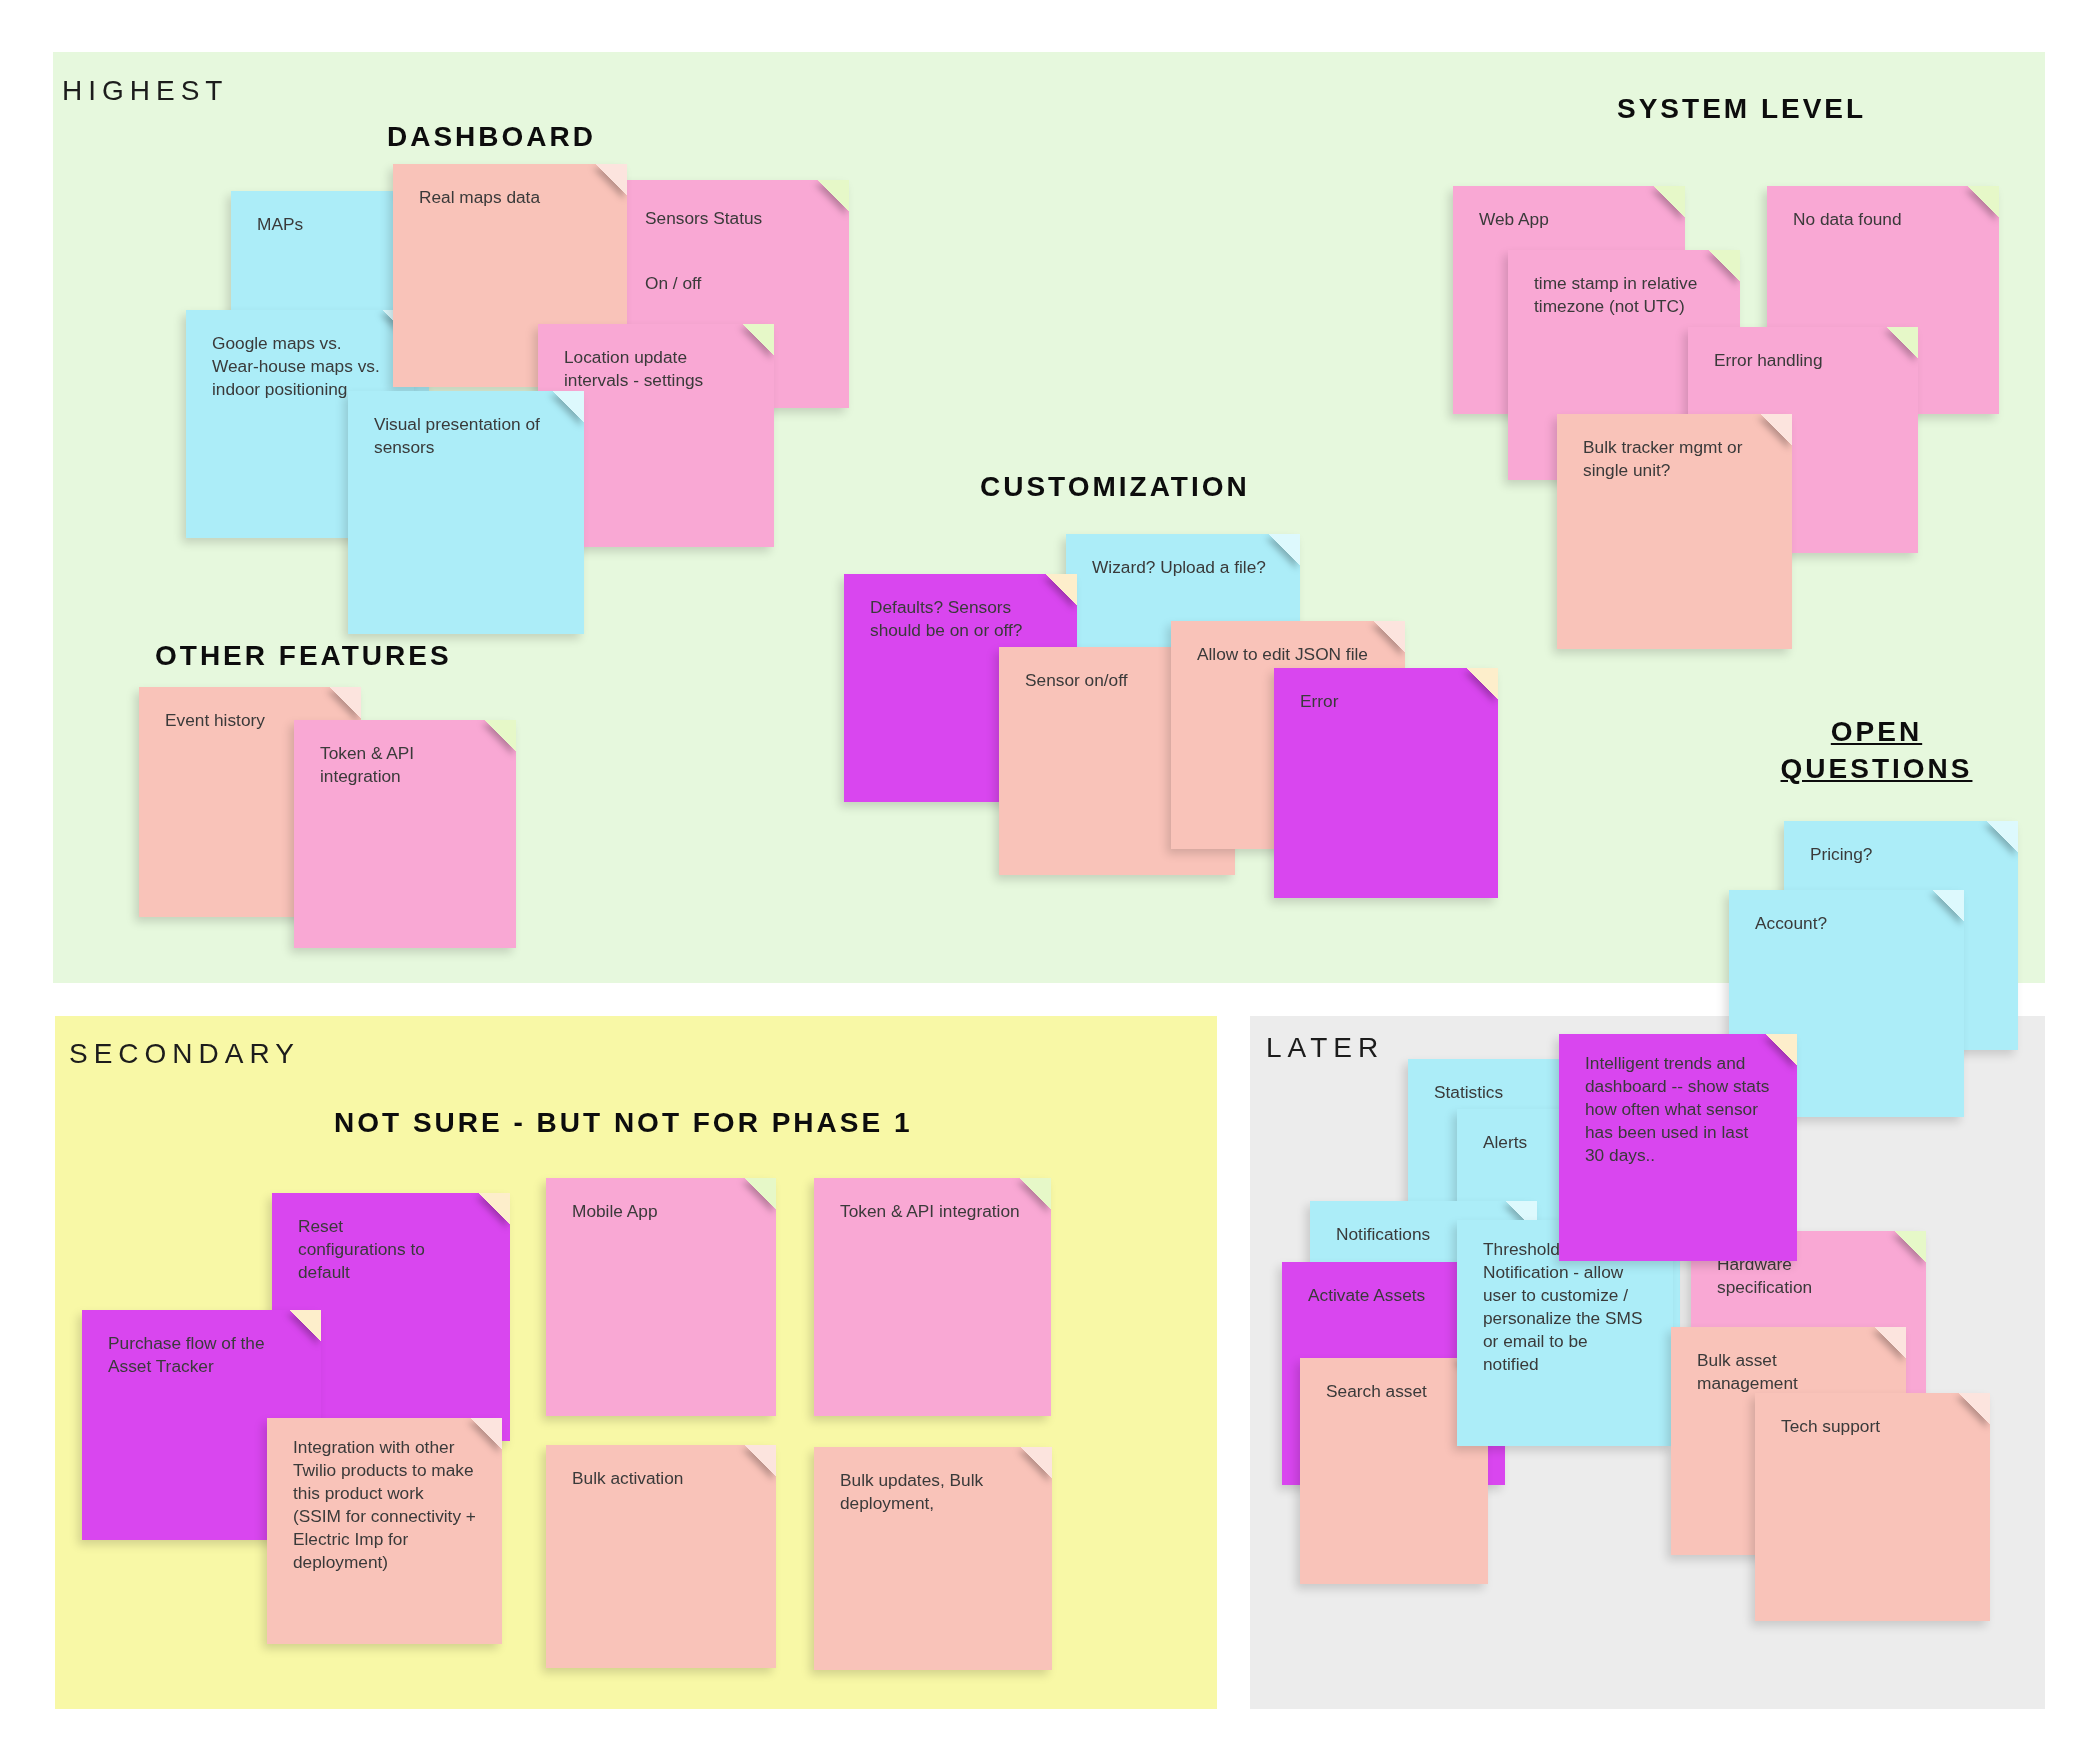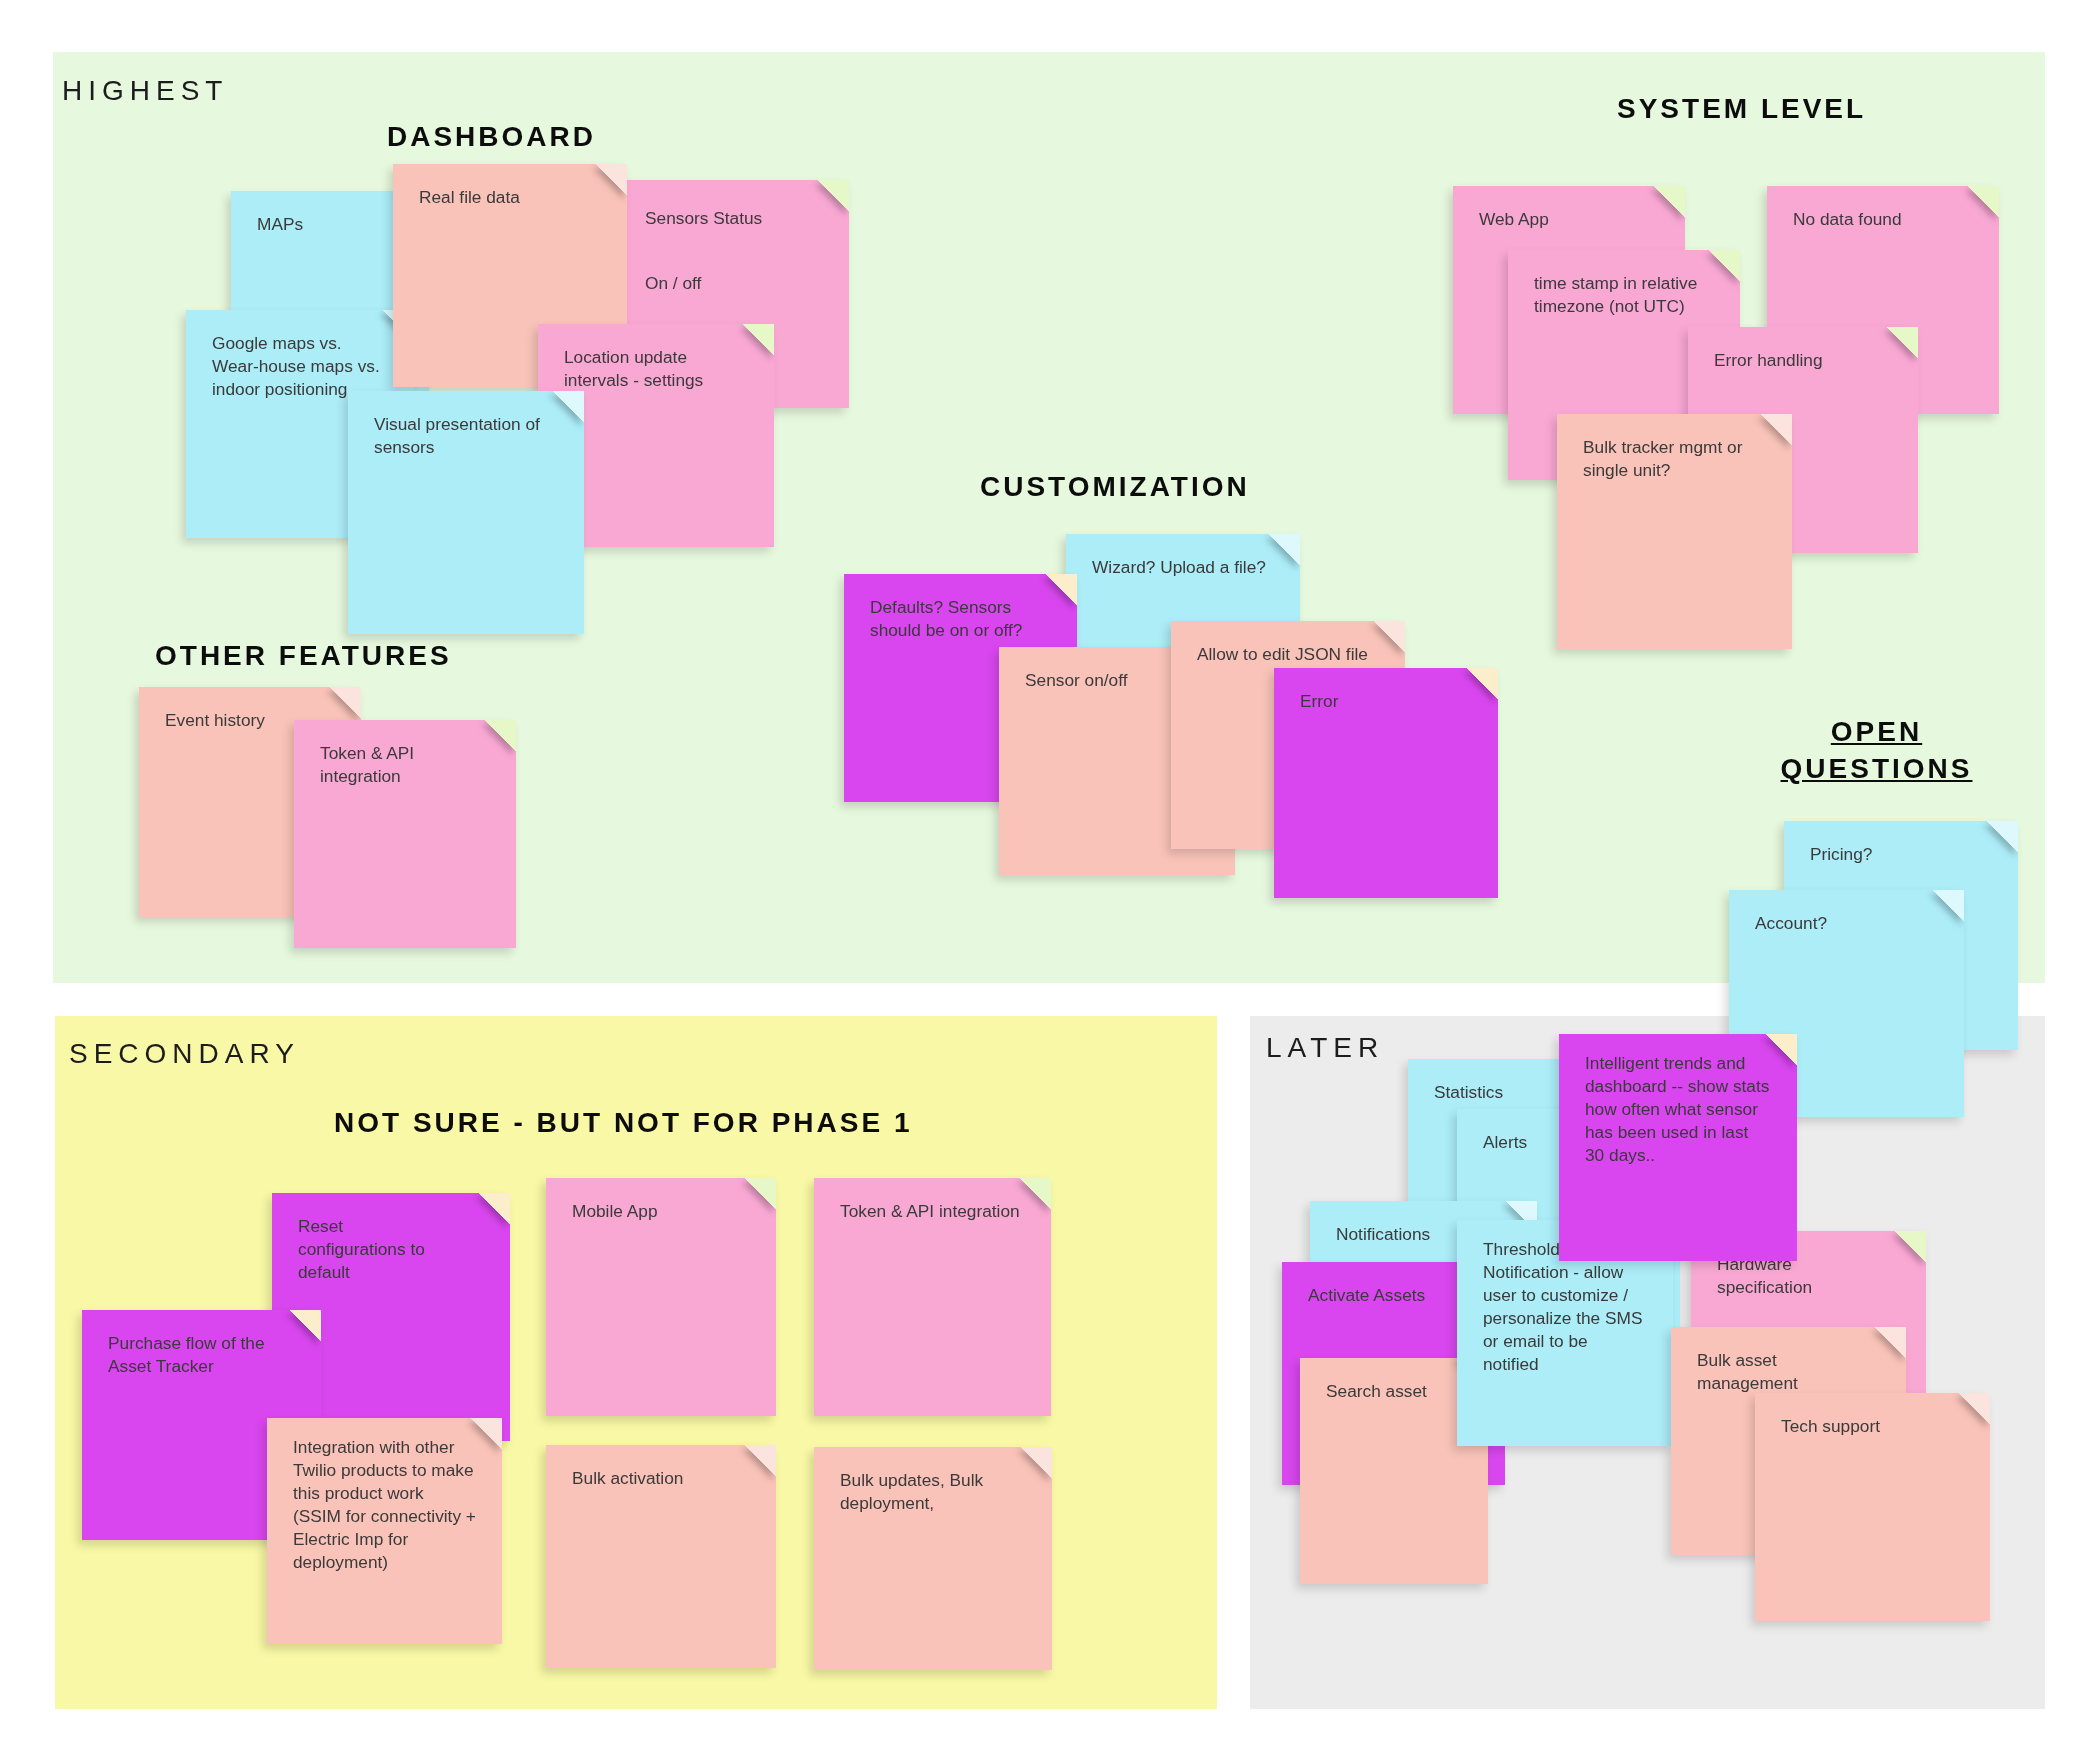--- a/index.html
+++ b/index.html
@@ -68,21 +68,21 @@
   <div class="cluster-heading wrap2" style="left:1733px;top:713px;width:287px;">OPEN QUESTIONS</div>
   <div class="cluster-heading" style="left:334px;top:1107px;">NOT SURE - BUT NOT FOR PHASE 1</div>
 
   <div class="note blue" style="left:231px;top:191px;width:198px;height:248px;z-index:11;"><span class="fold"></span><span class="note-text">MAPs</span></div>
   <div class="note blue" style="left:186px;top:310px;width:228px;height:228px;z-index:12;"><span class="fold"></span><span class="note-text">Google maps vs. Wear-house maps vs. indoor positioning</span></div>
   <div class="note green lh-loose" style="left:619px;top:180px;width:230px;height:228px;z-index:13;"><span class="fold"></span><span class="note-text">Sensors Status
 
 On / off
 
 Online / offline</span></div>
-  <div class="note pink" style="left:393px;top:164px;width:234px;height:223px;z-index:14;"><span class="fold"></span><span class="note-text">Real file data</span></div>
+  <div class="note pink" style="left:393px;top:164px;width:234px;height:223px;z-index:14;"><span class="fold"></span><span class="note-text">Real maps data</span></div>
   <div class="note green" style="left:538px;top:324px;width:236px;height:223px;z-index:15;"><span class="fold"></span><span class="note-text">Location update intervals - settings</span></div>
   <div class="note blue" style="left:348px;top:391px;width:236px;height:243px;z-index:16;"><span class="fold"></span><span class="note-text">Visual presentation of sensors</span></div>
 
   <div class="note pink" style="left:139px;top:687px;width:222px;height:230px;z-index:11;"><span class="fold"></span><span class="note-text">Event history</span></div>
   <div class="note green" style="left:294px;top:720px;width:222px;height:228px;z-index:12;"><span class="fold"></span><span class="note-text">Token &amp; API integration</span></div>
 
   <div class="note blue" style="left:1066px;top:534px;width:234px;height:228px;z-index:11;"><span class="fold"></span><span class="note-text">Wizard? Upload a file?</span></div>
   <div class="note yellow" style="left:844px;top:574px;width:233px;height:228px;z-index:12;"><span class="fold"></span><span class="note-text">Defaults? Sensors should be on or off?</span></div>
   <div class="note pink" style="left:999px;top:647px;width:236px;height:228px;z-index:13;"><span class="fold"></span><span class="note-text">Sensor on/off</span></div>
   <div class="note pink" style="left:1171px;top:621px;width:234px;height:228px;z-index:14;"><span class="fold"></span><span class="note-text">Allow to edit JSON file</span></div>

